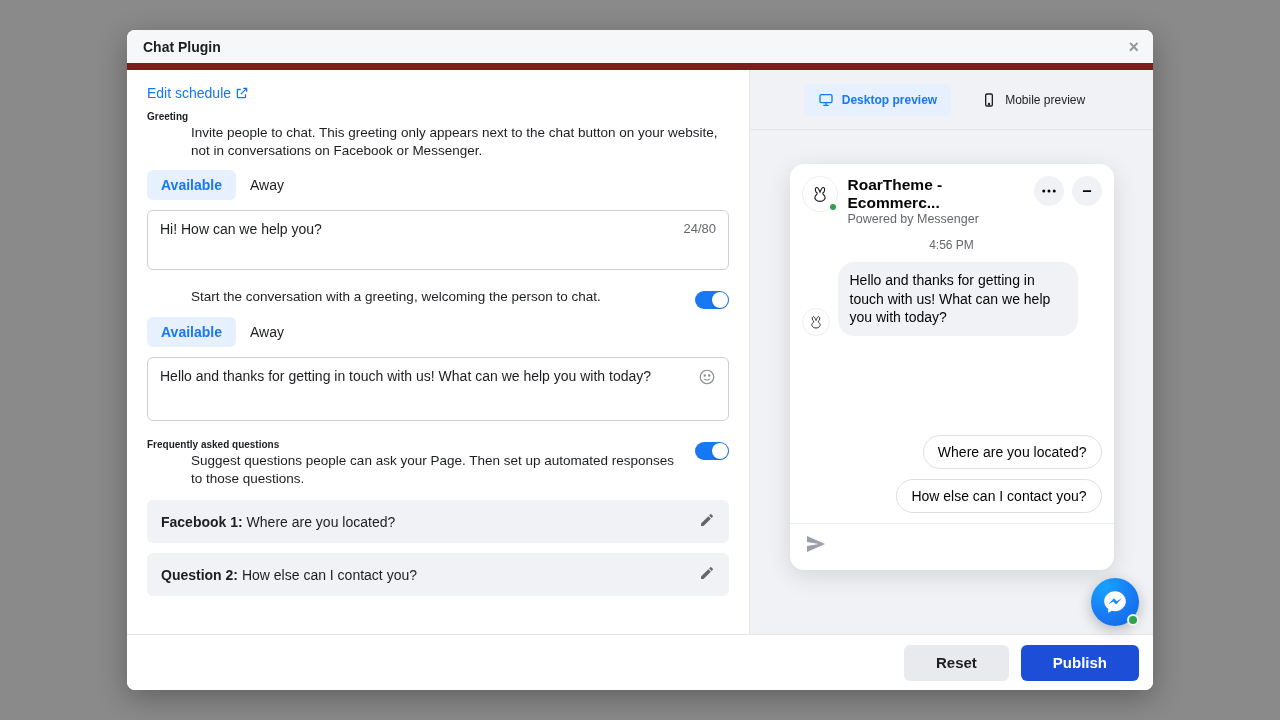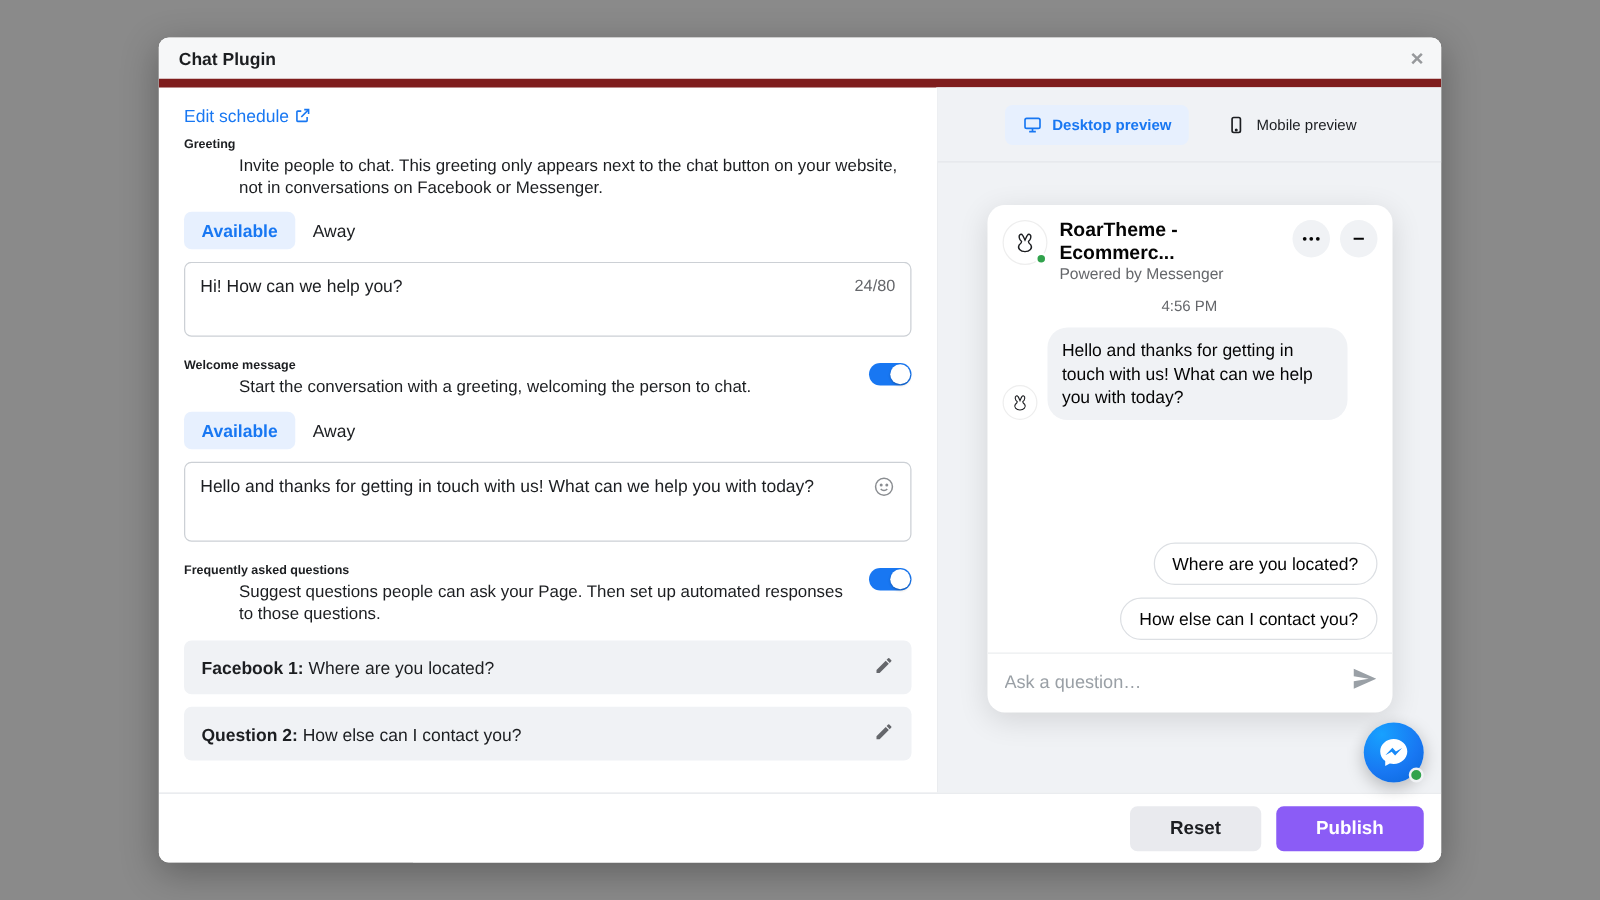--- a/index.html
+++ b/index.html
@@ -122,21 +122,21 @@
     display:flex; align-items:center; justify-content:center; box-shadow:0 4px 14px rgba(0,0,0,0.25);
   }
   .messenger-fab .dot { position:absolute; bottom:0; right:0; width:12px; height:12px; background:#31a24c; border:2px solid #f0f2f5; border-radius:50%; }
 
   .modal-footer {
     height:56px; border-top:1px solid #e4e6ea; background:#fff; display:flex; justify-content:flex-end; align-items:center;
     gap:12px; padding:0 14px;
   }
   .btn { height:36px; padding:0 32px; border-radius:6px; font-size:15px; font-weight:600; cursor:pointer; border:none; }
   .btn.secondary { background:#e9eaee; color:#1c1e21; }
-  .btn.primary { background:#8b5cf6; color:#fff; }
+  .btn.primary { background:#1d4ed8; color:#fff; }
 
   .rabbit-svg { width:22px; height:22px; }
 </style>
 </head>
 <body>
 
 <div class="modal">
 
   <div class="modal-header">
     <span>Chat Plugin</span>
@@ -164,21 +164,20 @@
         <div class="tab">Away</div>
       </div>
       <div class="textbox">
         <div class="ta-text">Hi! How can we help you?</div>
         <span class="counter">24/80</span>
       </div>
 
       
       <div class="section-head-row">
         <div>
-          <div class="section-title">Welcome message</div>
           <div class="section-desc">Start the conversation with a greeting, welcoming the person to chat.</div>
         </div>
         <div class="toggle"></div>
       </div>
       <div class="tabs">
         <div class="tab active">Available</div>
         <div class="tab">Away</div>
       </div>
       <div class="textbox big">
         <div class="ta-text">Hello and thanks for getting in touch with us! What can we help you with today?</div>
@@ -285,21 +284,20 @@
           </div>
 
           <div class="chat-spacer"></div>
 
           <div class="suggest-col">
             <div class="suggest">Where are you located?</div>
             <div class="suggest">How else can I contact you?</div>
           </div>
 
           <div class="chat-input">
-            <input type="text" placeholder="Ask a question…" style="">
             <span class="send-icon">
               <svg viewBox="0 0 24 24" fill="currentColor">
                   <path d="M3 20l18-8L3 4v6l12 2-12 2v6z"></path>
                 </svg>
             </span>
           </div>
         </div>
 
         <div class="messenger-fab">
           <svg width="26" height="26" viewBox="0 0 24 24" fill="#fff">

